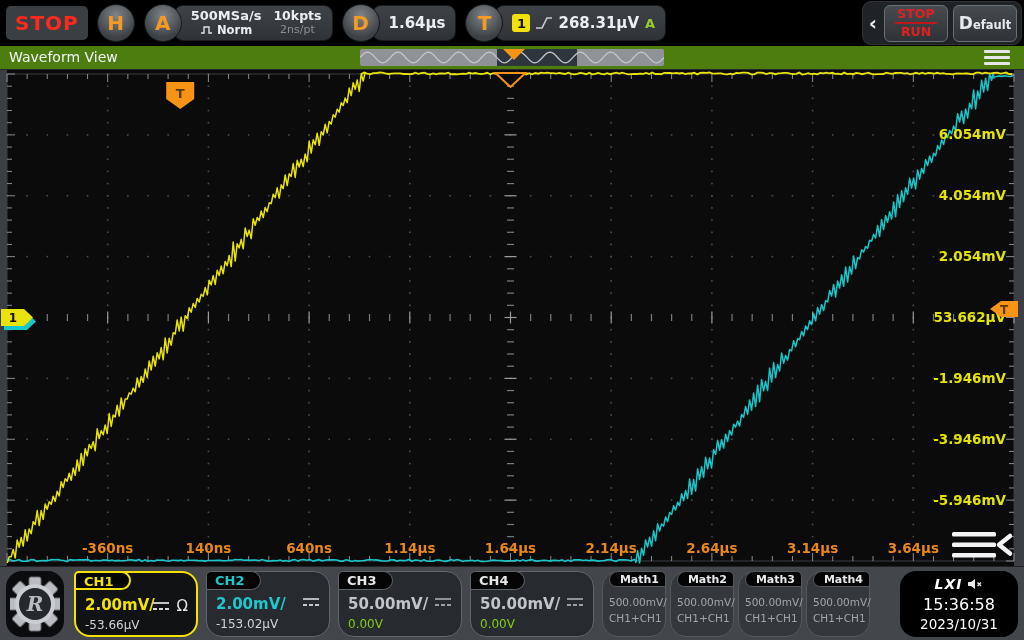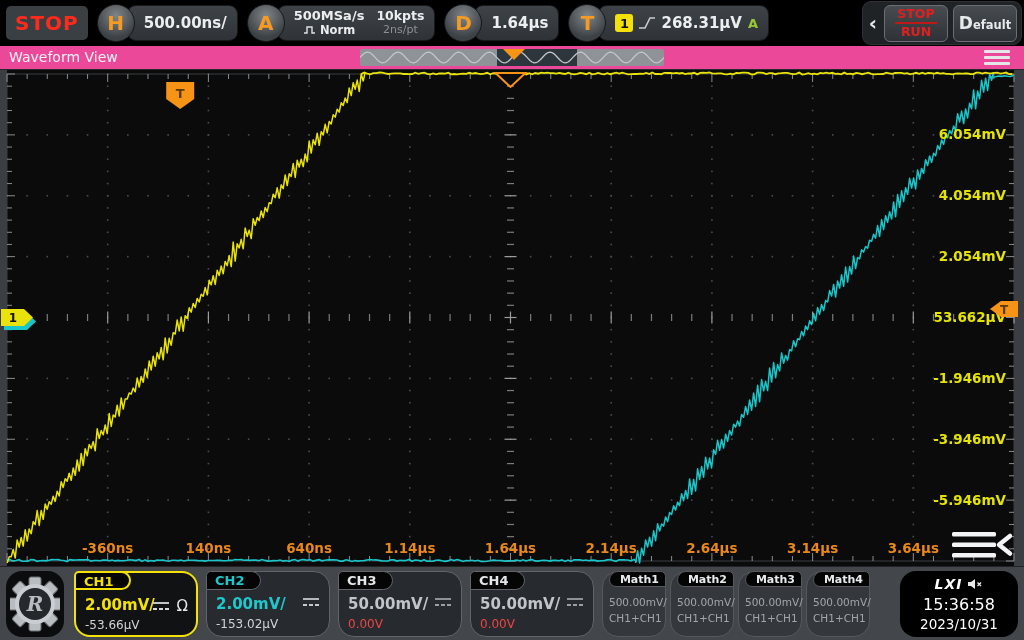--- a/index.html
+++ b/index.html
@@ -25,21 +25,21 @@
   .trig-mode { color:#9ac832; font-size:13px; font-weight:bold; }
   .btn-cluster { margin-left:auto; margin-right:2px; display:flex; align-items:center; gap:5px; background:#202326; border:1px solid #2e3236; border-radius:9px; padding:3px 4px; height:44px; }
   .nav-chevron { color:#e8eaec; font-size:20px; font-weight:bold; padding:0 2px; line-height:1; }
   .tb-btn { width:64px; height:37px; background:linear-gradient(#474c51,#2e3236); border:1px solid #6a6f74; border-radius:6px; display:flex; flex-direction:column; align-items:center; justify-content:center; color:#e8eaec; }
   .runstop { color:#e02020; font-weight:bold; font-size:12.5px; line-height:1.1; text-align:center; }
   .runstop .div { border-top:2px solid #c01818; width:42px; margin:1px auto; }
   .deflabel { display:block; font-size:11.5px; font-weight:bold; }
   .deflabel::first-letter { font-size:17px; }
 
   
-  .wvbar { position:absolute; left:0; top:46px; width:1024px; height:24px; background:#ec4899; border-bottom:1px solid #26292c; }
+  .wvbar { position:absolute; left:0; top:46px; width:1024px; height:24px; background:#4d7c0f; border-bottom:1px solid #26292c; }
   .wvtitle { position:absolute; left:9px; top:3px; color:#f2f4f6; font-size:14px; }
   .navstrip { position:absolute; left:360px; top:3px; width:304px; height:17px; background:#8f9397; border-radius:2px; }
   .hamburger { position:absolute; right:14px; top:4px; width:26px; height:15px; display:flex; flex-direction:column; justify-content:space-between; }
   .hamburger div { height:3px; background:#e4e6e8; border-radius:1px; }
 
   
   .plot { position:absolute; left:0; top:70px; width:1024px; height:496px; background:#0b0b0b; }
   .plot svg { display:block; }
 
   
@@ -47,42 +47,41 @@
   .tile { position:absolute; top:4px; height:66px; border-radius:16px; }
   .logo-tile { left:6px; width:58px; background:#0b0c0d; display:flex; align-items:center; justify-content:center; }
   .ch-card { width:124px; background:#272b2f; border:1px solid #62666a; }
   .ch-card.sel { background:#101214; border:2px solid #f2e20a; }
   .ch-tab { position:absolute; left:-1px; top:-1px; height:19px; line-height:17px; padding:0 16px 0 8px; background:#050505; font-size:13px; font-weight:bold; border:1px solid #62666a; border-radius:6px 12px 12px 0; }
   .ch-card.sel .ch-tab { border:2px solid #f2e20a; left:-2px; top:-2px; }
   .ch-row1 { position:absolute; left:9px; top:23px; font-size:15px; font-weight:bold; }
   .ch-icons { position:absolute; right:8px; top:24px; display:flex; align-items:center; gap:6px; color:#e6e8ea; font-size:15px; }
   .ch-row2 { position:absolute; left:9px; top:45px; font-size:12px; color:#d2d5d8; }
   .ch-dim .ch-row1 { color:#c2c5c8; }
-  .ch-dim .ch-row2 { color:#ef4444; }
+  .ch-dim .ch-row2 { color:#84cc16; }
   .math-card { width:64px; background:#34383c; border:1px solid #55595d; }
   .math-tab { position:absolute; right:-1px; top:-1px; height:16px; line-height:15px; padding:0 6px 0 10px; background:#050505; color:#e8eaec; font-size:11px; font-weight:bold; border:1px solid #55595d; border-radius:10px 6px 0 8px; }
   .math-row1 { position:absolute; left:6px; top:24px; font-size:10.5px; color:#a2a6aa; }
   .math-row2 { position:absolute; left:6px; top:40px; font-size:10.5px; color:#a2a6aa; }
   .lxi-tile { left:900px; width:118px; background:#000; color:#fff; text-align:center; }
   .lxi-row { position:absolute; left:0; top:5px; width:100%; display:flex; align-items:center; justify-content:center; gap:5px; }
   .lxi-logo { font-weight:bold; font-style:italic; font-size:14px; letter-spacing:1px; }
   .lxi-clock { position:absolute; left:0; top:24px; width:100%; font-size:16px; }
   .lxi-date { position:absolute; left:0; top:45px; width:100%; font-size:13.5px; }
 </style>
 </head>
 <body>
 
 <div class="screen">
 
   <header class="topbar">
     <div class="acq-status">STOP</div>
 
     <div class="pill">
       <div class="pill-circle">H</div>
-      <div class="pill-body">500.00ns/</div>
     </div>
 
     <div class="pill">
       <div class="pill-circle">A</div>
       <div class="pill-body">
         <div class="acq-cols">
           <div class="acq-col">
             <span class="acq-rate">500MSa/s</span>
             <span class="acq-norm">
               <svg width="14" height="10" viewBox="0 0 14 10">

